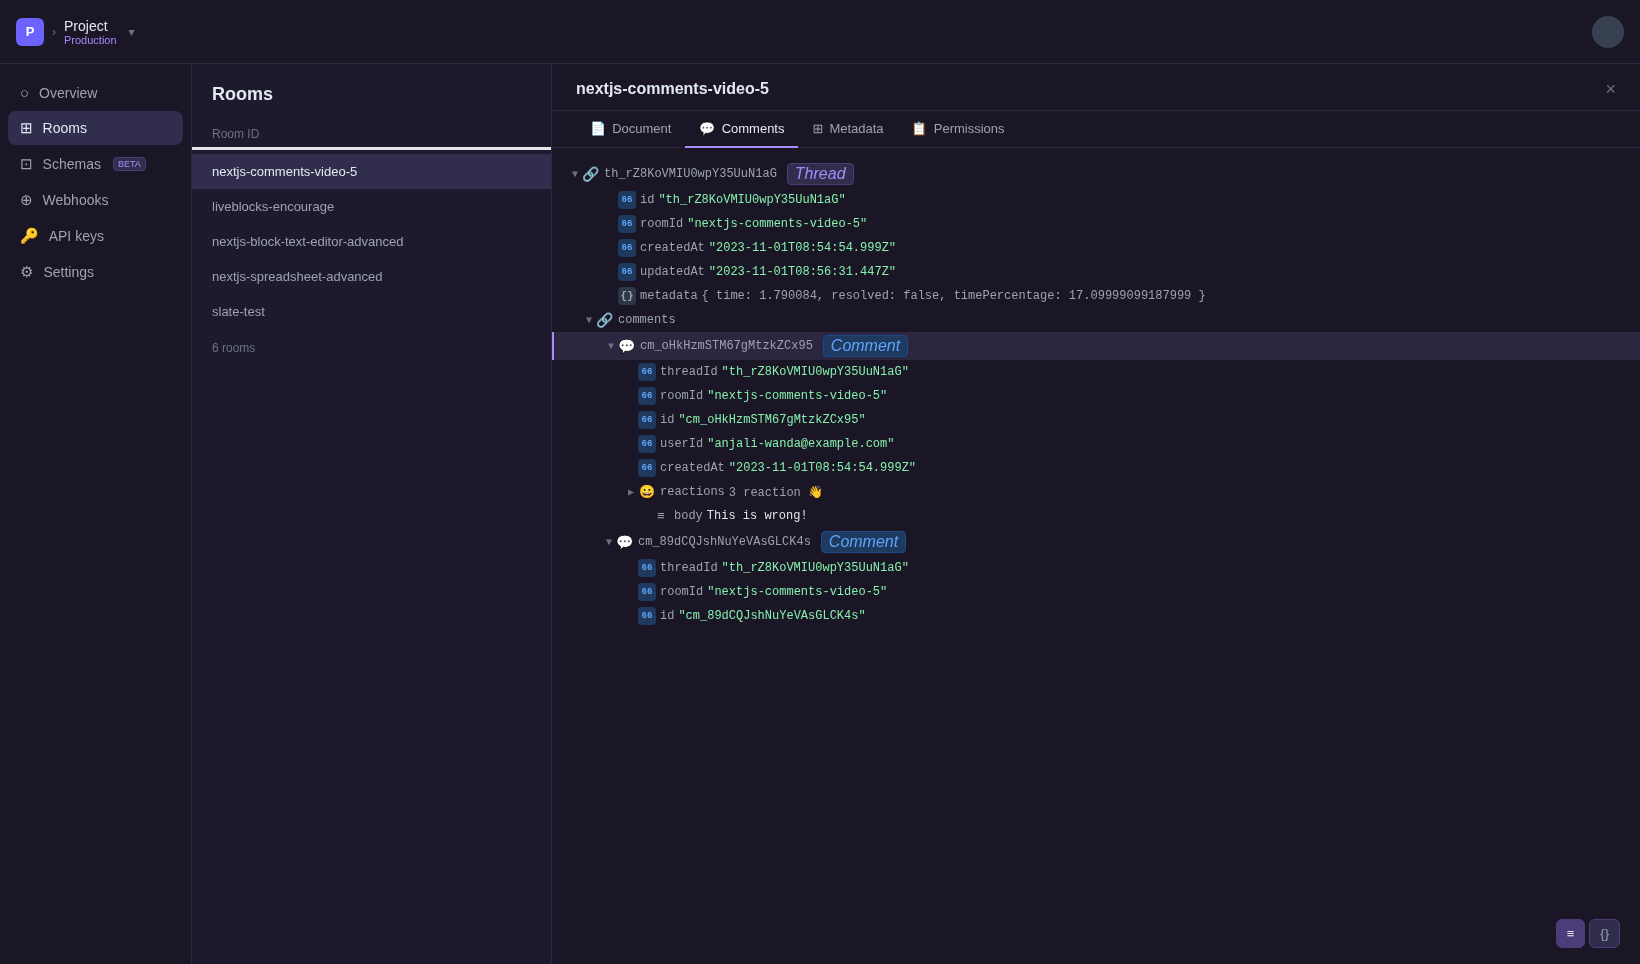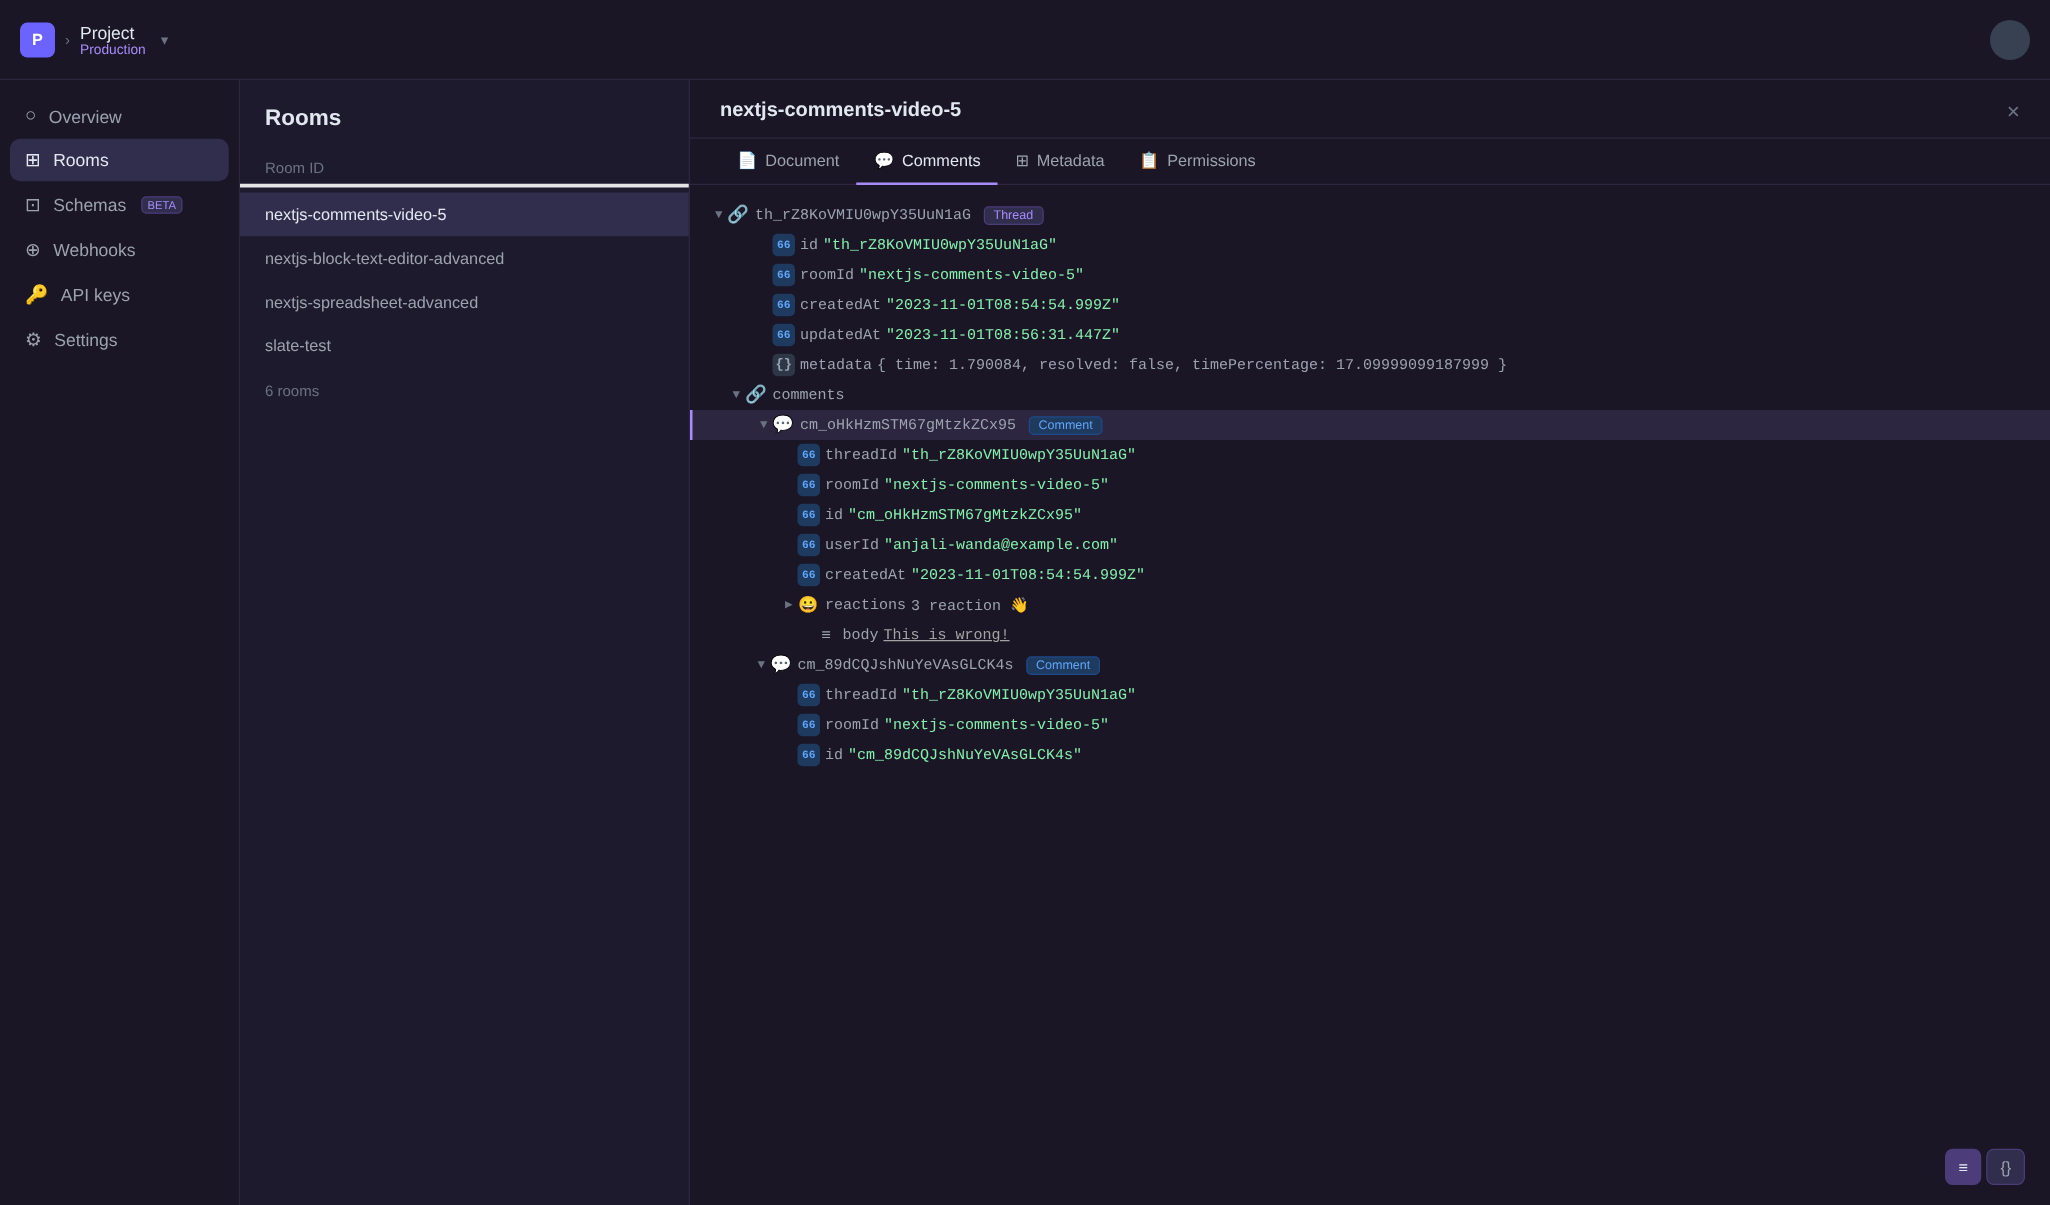--- a/index.html
+++ b/index.html
@@ -252,25 +252,26 @@
       font-size: 13px;
     }
 
     .key-name {
       color: #9ca3af;
       margin-right: 4px;
     }
     .val-string { color: #86efac; }
     .badge {
       display: inline-block;
-      font-size: 10px;
+      font-size: 16px;
       padding: 1px 7px;
       border-radius: 4px;
       margin-left: 6px;
       font-family: -apple-system, sans-serif;
+      font-style: italic;
     }
     .badge-thread {
       background: #312d4d;
       color: #a78bfa;
       border: 1px solid #4c3d7a;
     }
     .badge-comment {
       background: #1e3a5f;
       color: #60a5fa;
       border: 1px solid #1e4a8a;
@@ -341,20 +342,21 @@
     <div class="sidebar-item">
       <span class="icon">⚙</span>
       <span>Settings</span>
     </div>
   </nav>
 
   <div class="rooms-panel">
     <div class="rooms-title">Rooms</div>
     <div class="rooms-col-header">Room ID</div>
     <div class="room-item active">nextjs-comments-video-5</div>
+    <div class="room-item">liveblocks-encourage</div>
     <div class="room-item">nextjs-block-text-editor-advanced</div>
     <div class="room-item">nextjs-spreadsheet-advanced</div>
     <div class="room-item">slate-test</div>
     <div class="rooms-count">6 rooms</div>
   </div>
 
   <div class="main-content" style="position:relative;">
     <div class="detail-header">
       <span class="detail-title">nextjs-comments-video-5</span>
       <button class="close-btn">×</button>
@@ -458,21 +460,21 @@
       <div class="tree-row" style="padding-left:72px;">
         <span class="toggle-btn">▶</span>
         <span class="type-icon icon-reactions">😀</span>
         <span class="key-name">reactions</span>
         <span style="color:#9ca3af;">3 reaction 👋</span>
       </div>
       <div class="tree-row" style="padding-left:86px;">
         <span class="spacer"></span>
         <span class="type-icon icon-body">≡</span>
         <span class="key-name">body</span>
-        <span style="color:#a3a3a3;text-decoration:underline;">This is wrong!</span>
+        <span style="color:#e5e5e5;">This is wrong!</span>
       </div>
 
       <div class="tree-row" style="padding-left:50px;">
         <span class="toggle-btn">▼</span>
         <span class="type-icon icon-comment-circle">💬</span>
         <span class="key-name">cm_89dCQJshNuYeVAsGLCK4s</span>
         <span class="badge badge-comment">Comment</span>
       </div>
       <div class="tree-row" style="padding-left:86px;">
         <span class="type-icon icon-string" style="font-size:9px;font-weight:700;">66</span>

